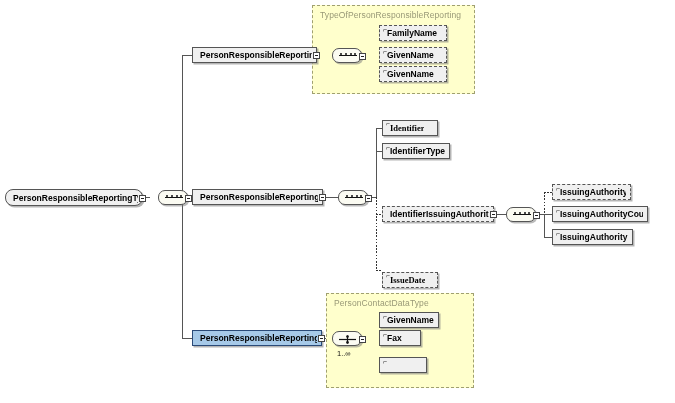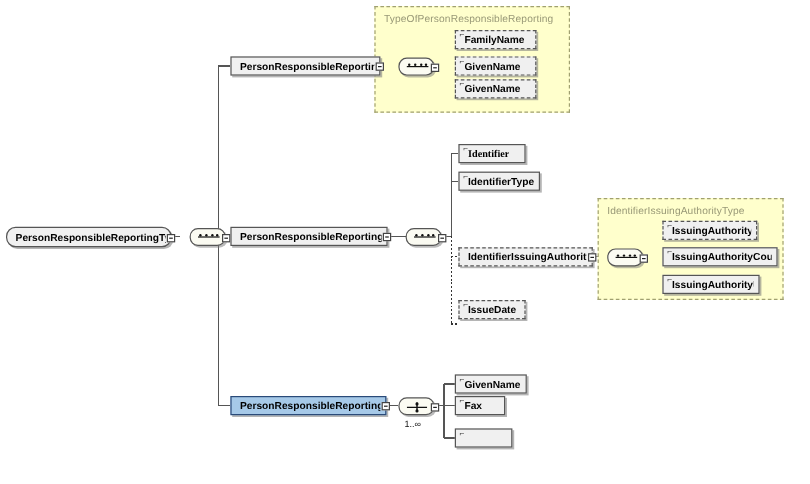--- a/index.html
+++ b/index.html
@@ -212,24 +212,24 @@
       <line x1="544" y1="192" x2="552" y2="192"></line>
       <line x1="544" y1="192" x2="544" y2="214"></line>
     </g>
   </svg>
 
   <div class="group" style="left:312px; top:5px; width:163px; height:89px;">
     <span class="group-label">TypeOfPersonResponsibleReporting</span>
   </div>
 
 
-  <div class="group group-inner" style="left:498px; top:165px; width:155px; height:85px;">
-    <span class="group-label">IdentifierIssuingAuthorityType</span>
-  </div>
-
+
+  <div class="group" style="left:326px; top:293px; width:148px; height:95px;">
+    <span class="group-label">PersonContactDataType</span>
+  </div>
 
   <div class="node root" style="left:5px; top:189px; width:138px;">
     <span class="label">PersonResponsibleReportingType</span>
     <span class="expander" style="right:-4px; top:5px;"></span>
   </div>
 
   <div class="compositor" style="left:158px; top:190px;">
     <span class="seq-dots">
       <i style="left:1px"></i>
         <i style="left:6px"></i>
@@ -292,21 +292,21 @@
   <div class="node" style="left:382px; top:143px; width:68px;">
     <span class="attr-mark">⌐</span>
     <span class="label">IdentifierType</span>
   </div>
 
   <div class="node optional" style="left:382px; top:206px; width:112px;">
     <span class="label">IdentifierIssuingAuthority</span>
     <span class="expander" style="right:-4px; top:4px;"></span>
   </div>
 
-  <div class="node optional" style="left:382px; top:250px; width:56px;">
+  <div class="node optional" style="left:382px; top:272px; width:56px;font-family:Liberation Serif, serif;">
     <span class="attr-mark">⌐</span>
     <span class="label">IssueDate</span>
   </div>
 
   <div class="compositor" style="left:506px; top:207px;">
     <span class="seq-dots">
       <i style="left:1px"></i>
         <i style="left:6px"></i>
         <i style="left:11px"></i>
         <i style="left:15px"></i>

